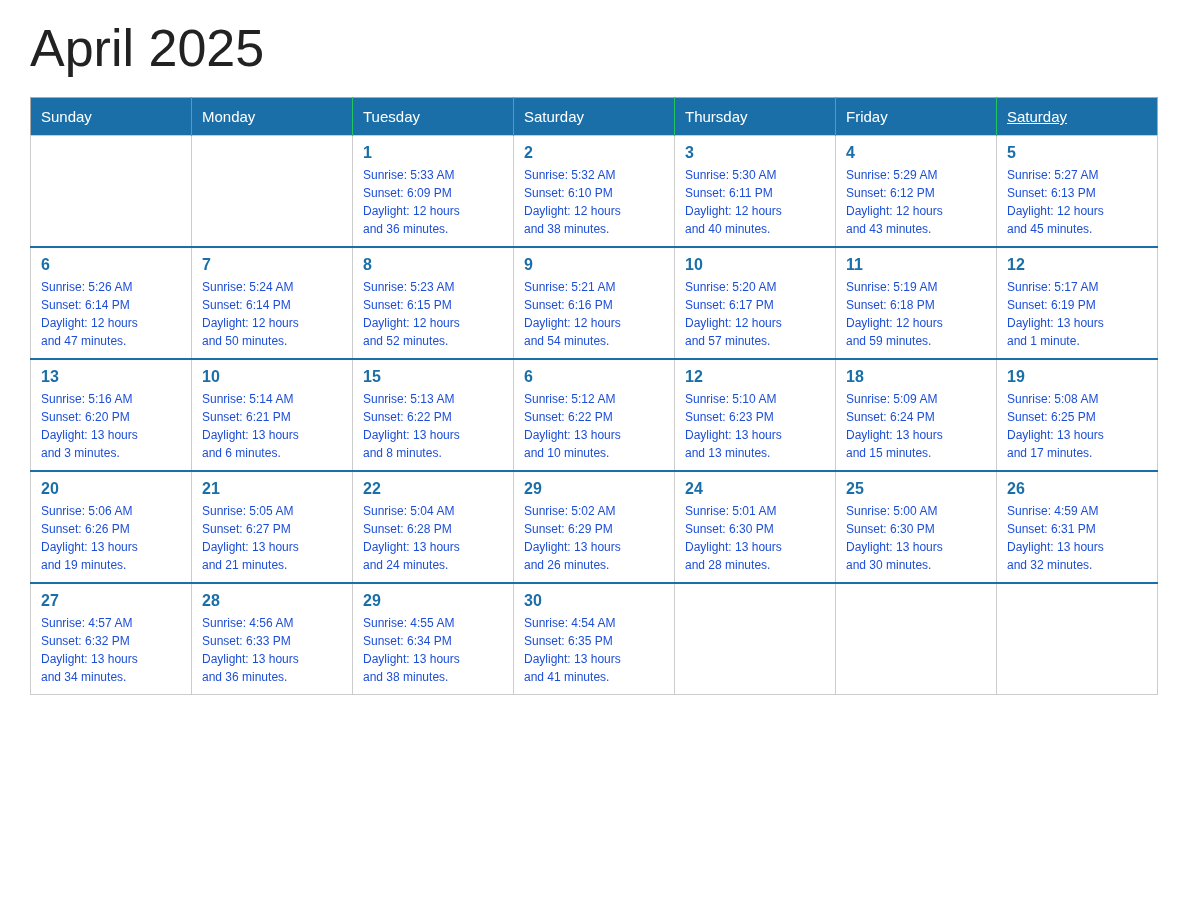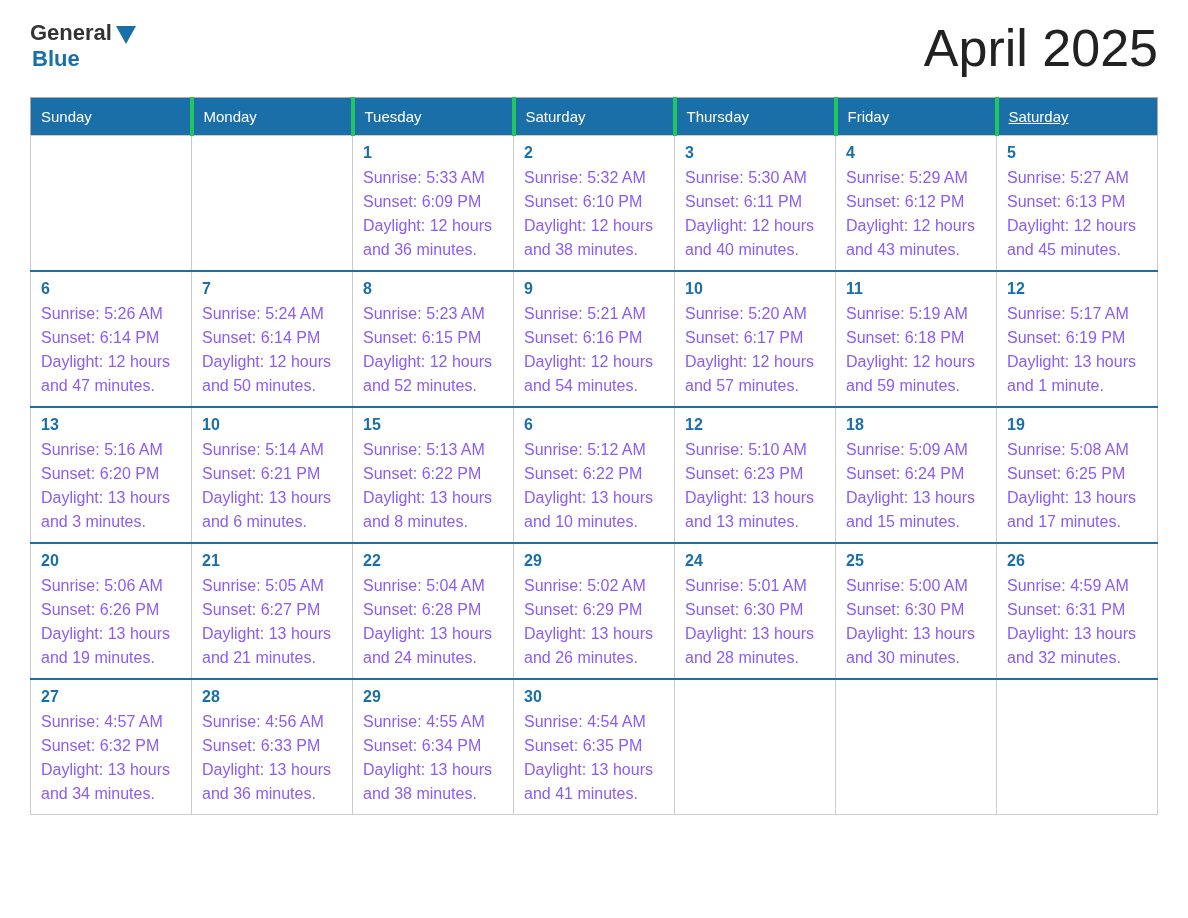--- a/index.html
+++ b/index.html
@@ -64,21 +64,21 @@
       border-collapse: collapse;
       border: 1px solid #aaa;
     }
     .calendar th {
       background-color: #1a6fa8;
       color: #fff;
       text-align: left;
       padding: 10px 10px;
       font-size: 15px;
       font-weight: normal;
-      border-right: 4px solid #22c55e;
+      border-right: 1px solid #22c55e;
     }
     .calendar th:last-child {
       border-right: none;
       text-decoration: underline;
     }
     .calendar td {
       vertical-align: top;
       padding: 8px 10px;
       border: 1px solid #ccc;
       width: 14.28%;
@@ -87,42 +87,35 @@
       min-height: 100px;
     }
     .day-number {
       font-size: 16px;
       font-weight: bold;
       color: #1a6fa8;
       display: block;
       margin-bottom: 4px;
     }
     .day-info {
-      font-size: 16px;
-      color: #8b5cf6;
+      font-size: 12px;
+      color: #1d4ed8;
       line-height: 1.5;
     }
     .empty-cell {
       background: #fff;
     }
     .row-divider td {
       border-top: 2px solid #1a6fa8;
     }
   </style>
 </head>
 <body>
 
 <div class="header">
-  <div class="logo">
-    <div class="logo-top">
-      <span class="logo-text-general">General</span>
-      <div class="logo-triangle"></div>
-    </div>
-    <span class="logo-text-blue">Blue</span>
-  </div>
   <div class="title-section">
     <div class="month-title">April 2025</div>
   </div>
 </div>
 
 <table class="calendar">
   <thead>
     <tr>
     <th>Sunday</th>
         <th>Monday</th>

